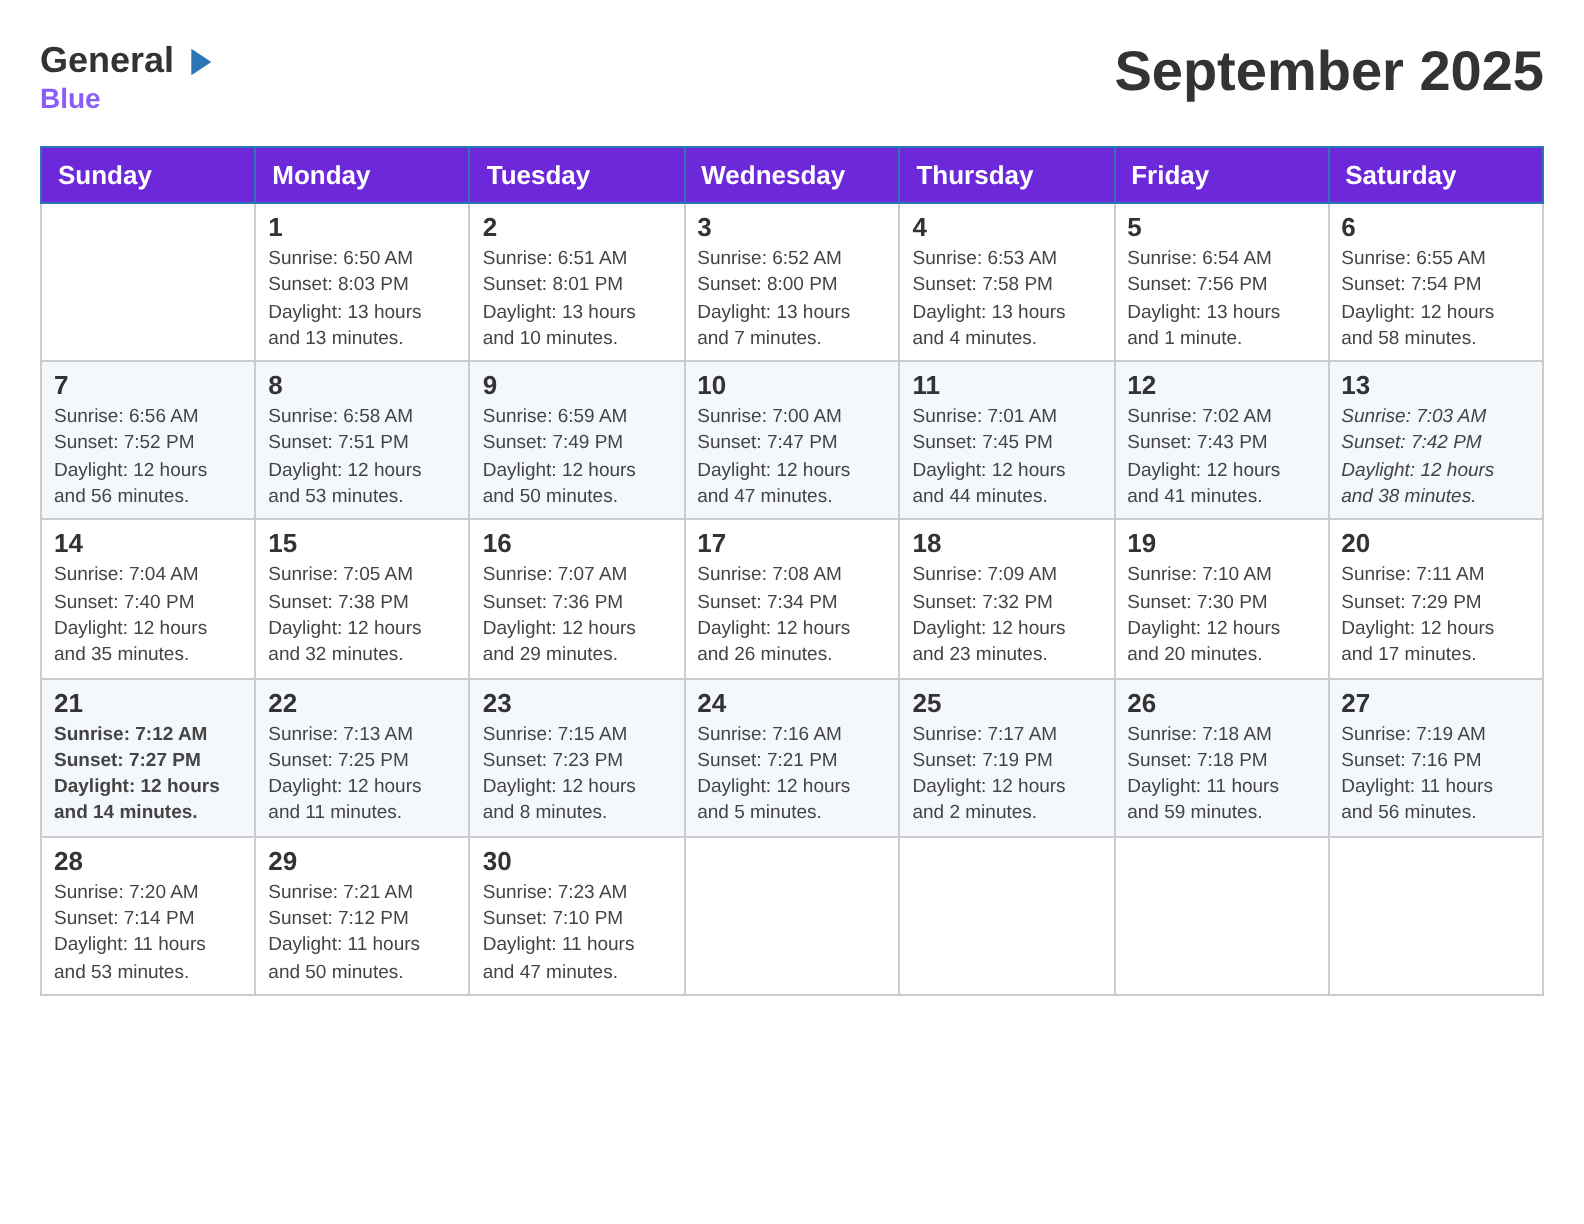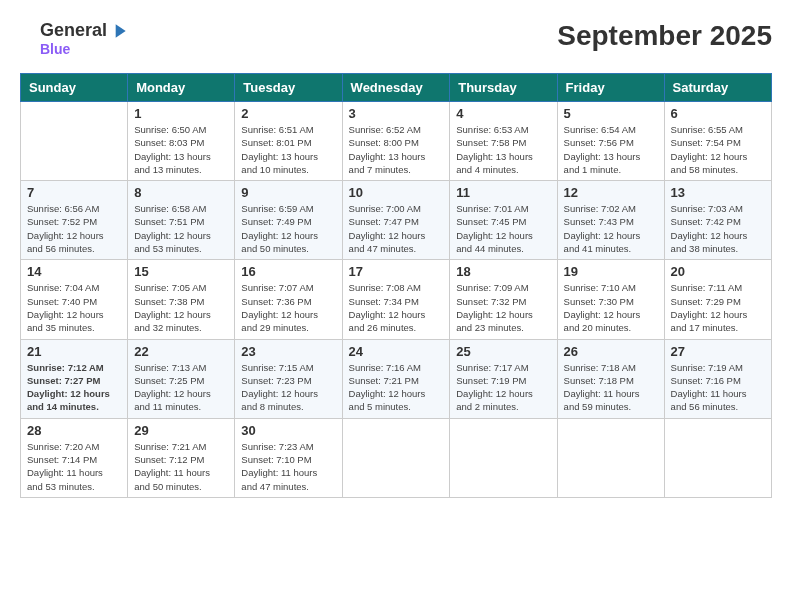--- a/index.html
+++ b/index.html
@@ -13,21 +13,20 @@
     .header-area {
       display: flex;
       justify-content: space-between;
       align-items: flex-start;
       margin-bottom: 16px;
     }
     .logo {
       display: flex;
       flex-direction: column;
       align-items: flex-start;
-      margin-left: 20px;
     }
     .logo-text {
       display: flex;
       align-items: center;
     }
     .logo-general {
       font-size: 18px;
       font-weight: bold;
       color: #333;
     }
@@ -88,21 +87,21 @@
     .empty-cell {
       background: #f9f9f9;
     }
     tr:nth-child(even) td {
       background-color: #f4f8fc;
     }
     tr:nth-child(odd) td {
       background-color: #ffffff;
     }
     .calendar-table thead tr th {
-      background-color: #0f766e;
+      background-color: #6d28d9;
     }
   </style>
 </head>
 <body>
 
 <div class="header-area">
   <div class="logo">
     <div class="logo-text">
       <span class="logo-general">General</span>
       <svg class="logo-icon" viewBox="0 0 24 24" xmlns="http://www.w3.org/2000/svg">
@@ -212,21 +211,21 @@
         </td>
         <td>
           <span class="day-number">12</span>
           <div class="day-info" style="white-space: pre-line;">Sunrise: 7:02 AM
 Sunset: 7:43 PM
 Daylight: 12 hours
 and 41 minutes.</div>
         </td>
         <td>
           <span class="day-number">13</span>
-          <div class="day-info" style="white-space: pre-line;">Sunrise: 7:03 AM
+          <div class="day-info" style="white-space: pre-line; font-style: italic;">Sunrise: 7:03 AM
 Sunset: 7:42 PM
 Daylight: 12 hours
 and 38 minutes.</div>
         </td>
       </tr>
       <tr>
         <td>
           <span class="day-number">14</span>
           <div class="day-info" style="white-space: pre-line;">Sunrise: 7:04 AM
 Sunset: 7:40 PM

